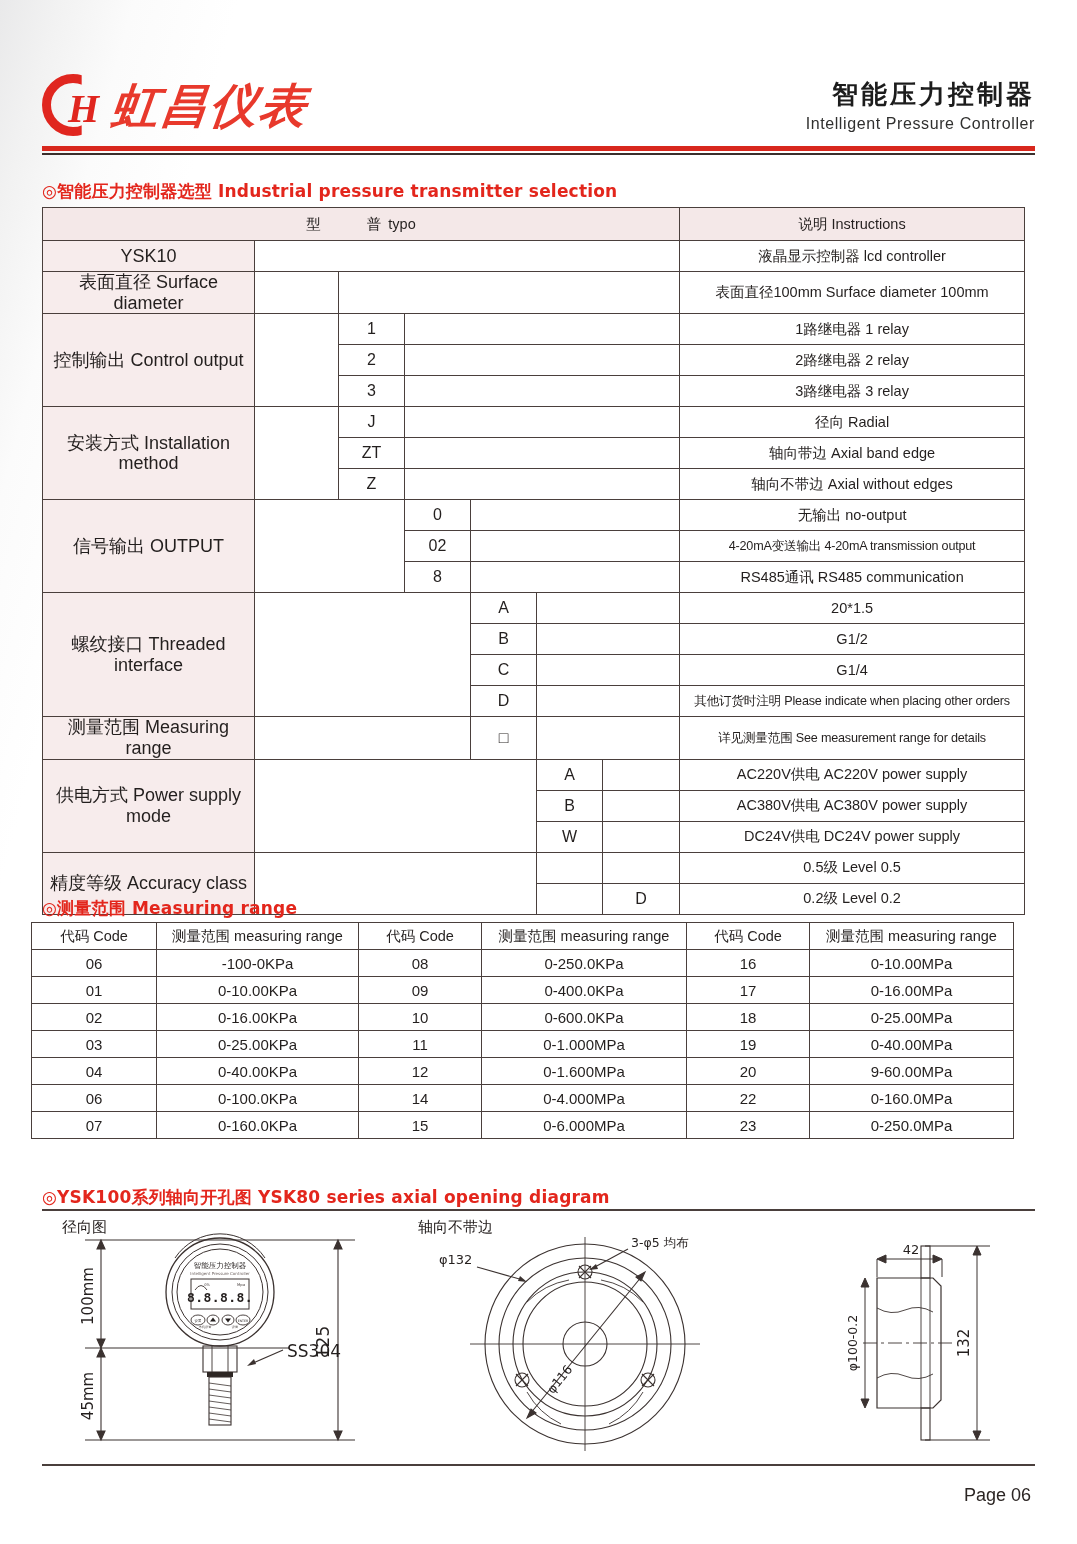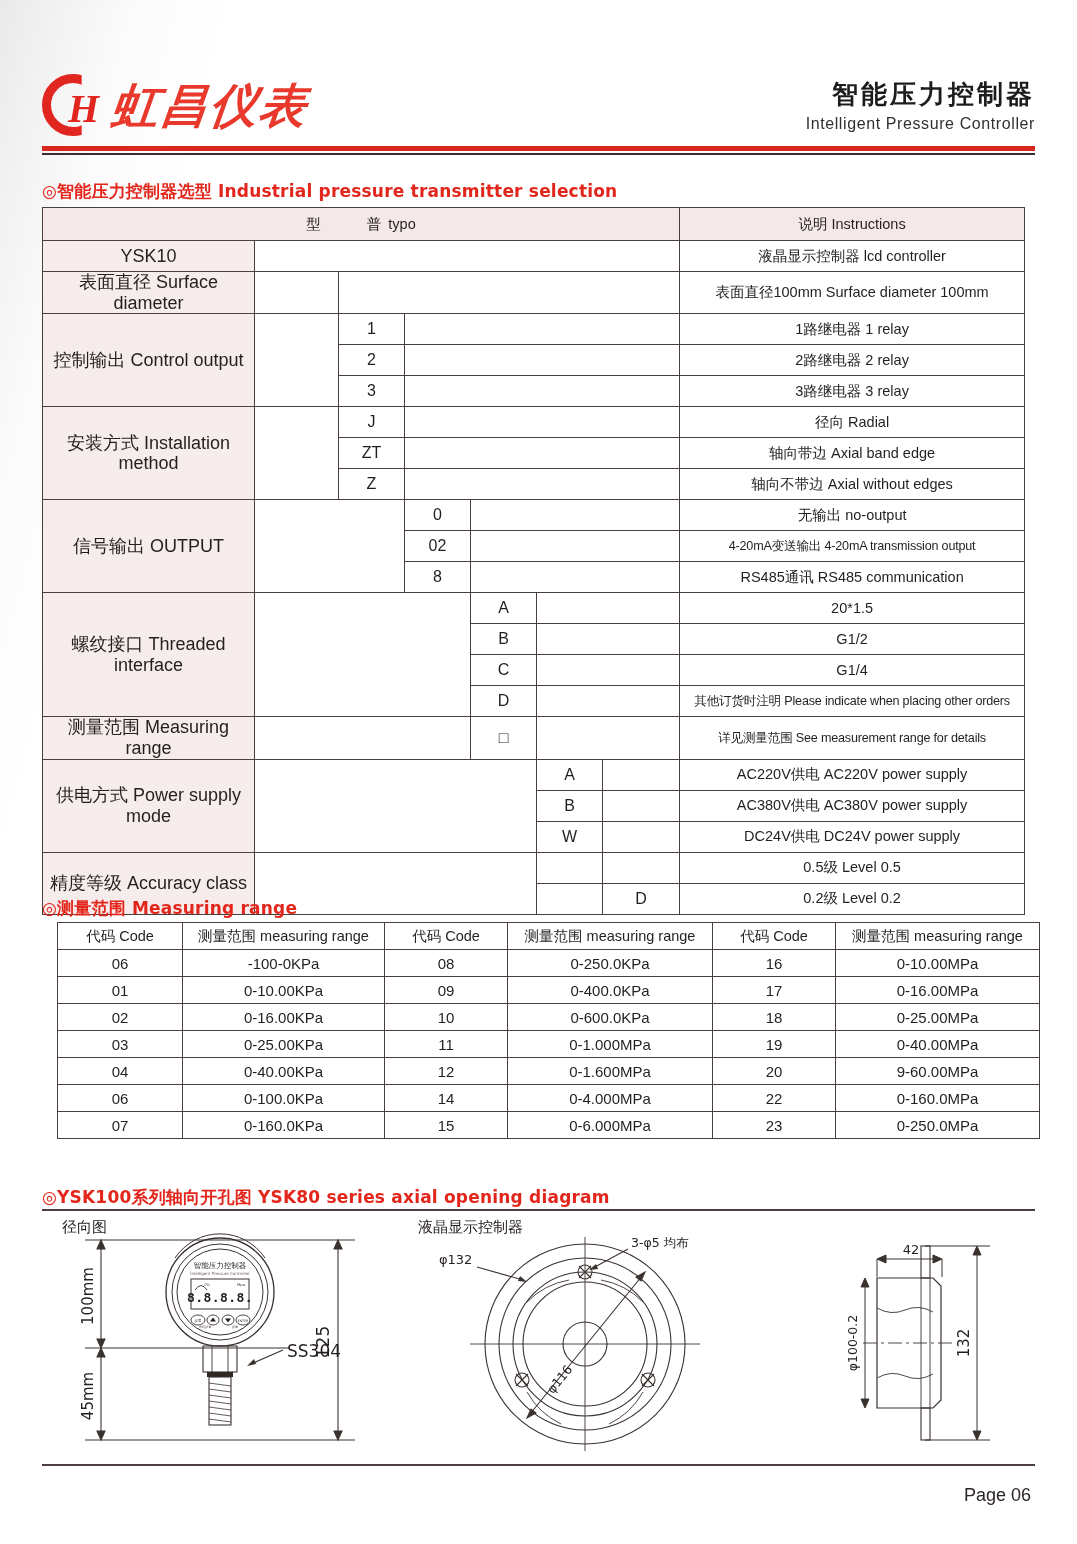--- a/index.html
+++ b/index.html
@@ -83,21 +83,21 @@
   .sel-table td.hdr { background: #f4e8e8; height: 33px; }
   .sel-table td.blank { background: #ffffff; }
   .sel-table td.code { font-size: 16px; }
   .sel-table td.instr { font-size: 14.5px; white-space: nowrap; }
   .sel-table td.instr.tight { font-size: 12.6px; letter-spacing: -.2px; }
   .typo-head { display: flex; justify-content: center; gap: 0; }
   .typo-head span:nth-child(1) { margin-right: 46px; }
   .typo-head span:nth-child(2) { margin-right: 7px; }
 
   .mr-table {
-    position: absolute; left: 57px; top: 922px; width: 982px;
+    position: absolute; left: 31px; top: 922px; width: 982px;
     font-size: 15px; color: #231f1e; border-radius: 15px;
   }
   .mr-table td, .mr-table th {
     border: 1px solid #4a3f3c;
     height: 27px; text-align: center; vertical-align: middle;
     font-weight: 400;
   }
   .mr-table th { font-size: 14.5px; white-space: nowrap; padding: 0 2px; }
   .mr-table td { font-size: 15px; }
 
@@ -382,21 +382,21 @@
           <td>23</td>
           <td>0-250.0MPa</td>
         </tr>
       </tbody>
   </table>
 
   <div class="sec-head" style="top:1186px;">◎YSK100系列轴向开孔图 YSK80 series axial opening diagram</div>
   <div class="diagram-rule" style="top:1209px;"></div>
 
   <div class="diag-label" style="left:62px; top:1218px;">径向图</div>
-  <div class="diag-label" style="left:418px; top:1218px;">液晶显示控制器</div>
+  <div class="diag-label" style="left:418px; top:1218px;">轴向不带边</div>
 
   <div class="diag-area">
 
     <svg width="390" height="230" viewBox="0 0 390 230" style="position:absolute;left:55px;top:18px;">
 
       <g class="ln" stroke-width="1.1">
         <line x1="30" y1="10" x2="300" y2="10"></line>
         <line x1="30" y1="118" x2="235" y2="118"></line>
         <line x1="30" y1="210" x2="300" y2="210"></line>
       </g>

